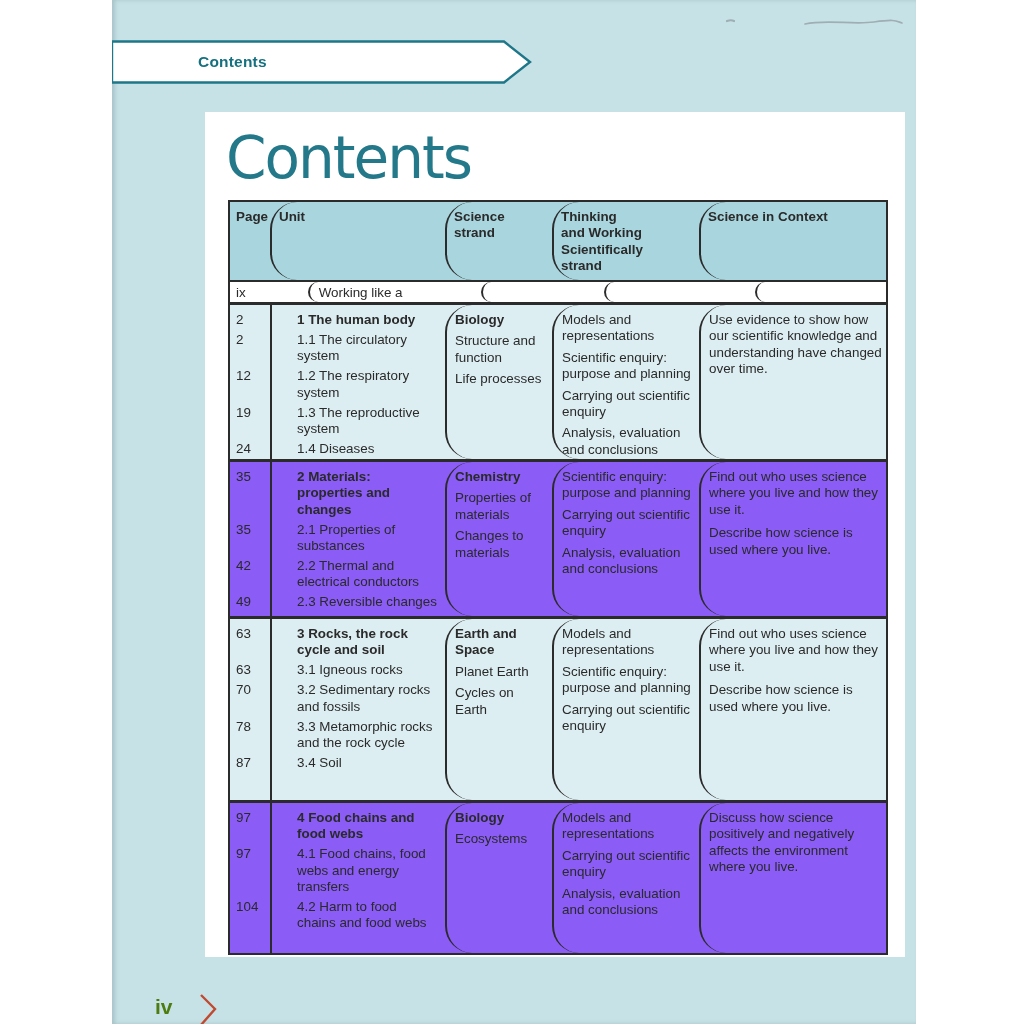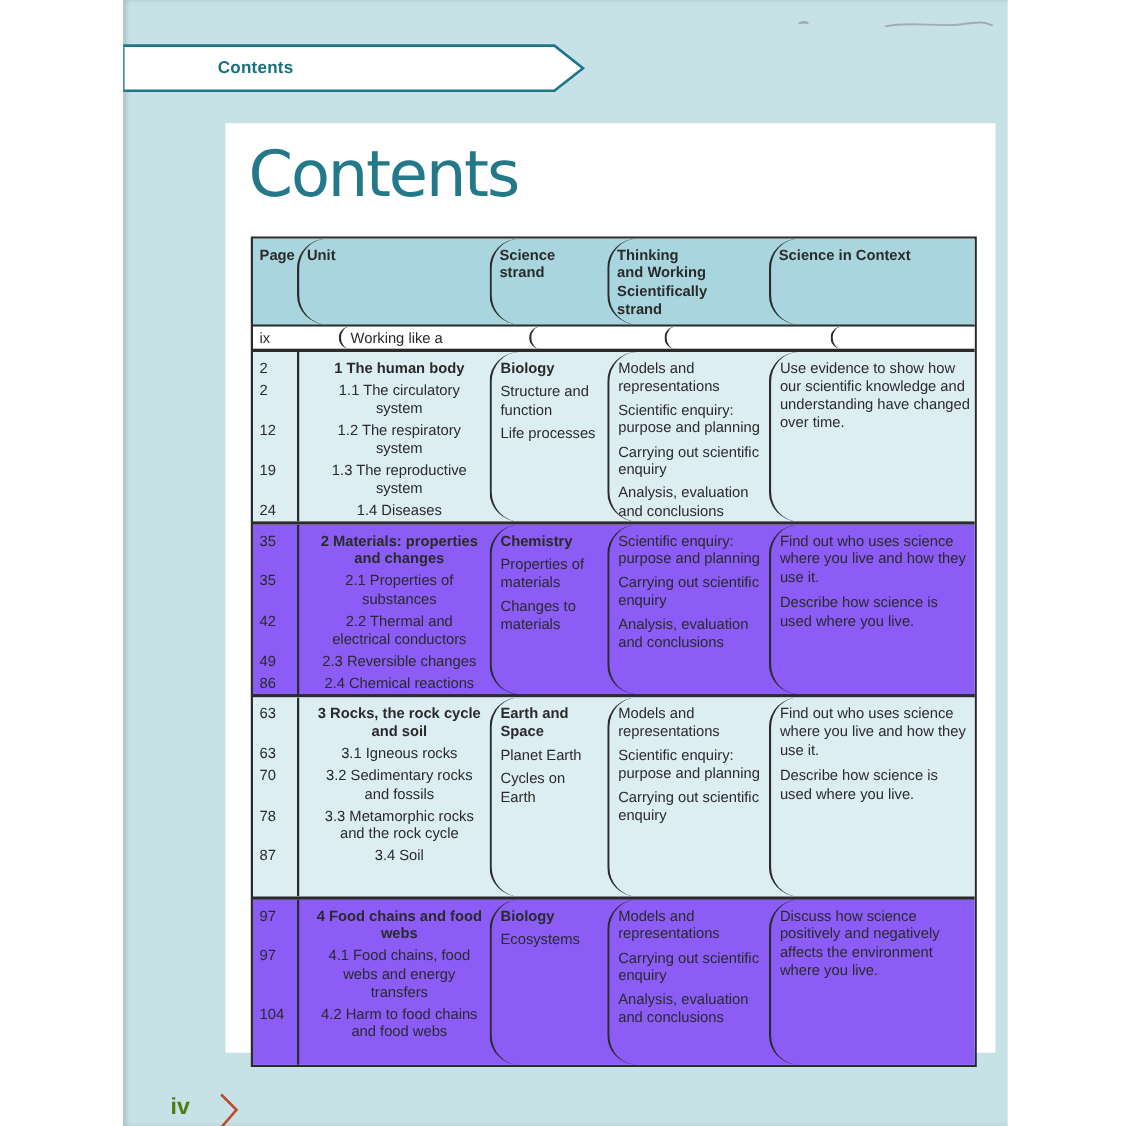--- a/index.html
+++ b/index.html
@@ -12,42 +12,42 @@
   .banner{position:absolute;left:0;top:40px;width:420px;height:44px;}
   .banner-label{position:absolute;left:86px;top:40px;height:44px;display:flex;align-items:center;
         font-size:15.5px;font-weight:bold;color:#15707f;letter-spacing:.2px;}
   
   .smudge{position:absolute;left:600px;top:13px;width:200px;height:22px;opacity:.55;}
   
   .card{position:absolute;left:93px;top:112px;width:700px;height:845px;background:#ffffff;}
   .title{position:absolute;left:21px;top:12px;margin:0;font-family:"DejaVu Sans",sans-serif;
         font-size:58px;font-weight:400;letter-spacing:-2px;color:#23798a;}
   
-  .toc{position:absolute;left:23px;top:103px;width:656px;border:2.5px solid #2b2b2b;
+  .toc{position:absolute;left:23px;top:88px;width:656px;border:2.5px solid #2b2b2b;
        font-size:13.4px;line-height:16.4px;box-sizing:content-box;}
   .tr{display:flex;box-sizing:border-box;overflow:hidden;}
   .tr.head{background:#a9d6de;height:80px;border-bottom:2.5px solid #2b2b2b;}
   .tr.intro{height:23px;border-bottom:3px solid #2b2b2b;background:#ffffff;gap:48px;}
   .tr.body{border-bottom:3px solid #2b2b2b;background:#8b5cf6;}
   .tr.body:last-child{border-bottom:none;}
   .tr.body.shaded{background:#ddeef2;}
   .tr.body.r0{height:157px;} .tr.body.r1{height:157px;}
   .tr.body.r2{height:184px;} .tr.body.r3{height:150px;}
   .c{box-sizing:border-box;overflow:hidden;}
   .c0{width:40px;} .c1{width:175px;} .c2{width:107px;} .c3{width:147px;} .c4{width:187px;}
   .c1,.c2,.c3,.c4{border-left:2px solid #2b2b2b;border-radius:27px;}
   .th{font-weight:bold;white-space:pre-line;padding:7px 4px 0 7px;}
   .th.c0{padding-left:6px;}
   .intro .c{padding-top:3px;} .intro .c0{padding-left:6px;} .intro .c1{padding-left:9px;}
   
   .pu{width:215px;position:relative;box-sizing:border-box;padding-top:7px;}
   .pu .vline{position:absolute;left:40px;top:0;bottom:0;width:2px;background:#2b2b2b;}
   .entry{display:grid;grid-template-columns:40px 1fr;margin-bottom:3.5px;}
   .entry .pg{padding-left:6px;}
-  .entry .txt{padding-left:17px;padding-right:6px;text-align:center;}
+  .entry .txt{padding-left:27px;padding-right:6px;}
   .bold{font-weight:bold;}
   .cell-pad{padding:7px 4px 0 8px;}
   .item{margin-bottom:5px;}
   .ctx .item{margin-bottom:7px;}
   
   .folio-num{position:absolute;left:43px;top:995px;font-size:21px;font-weight:bold;color:#4d7c0f;}
   .folio-chevron{position:absolute;left:85px;top:992px;width:22px;height:36px;}
 </style>
 </head>
 <body>

